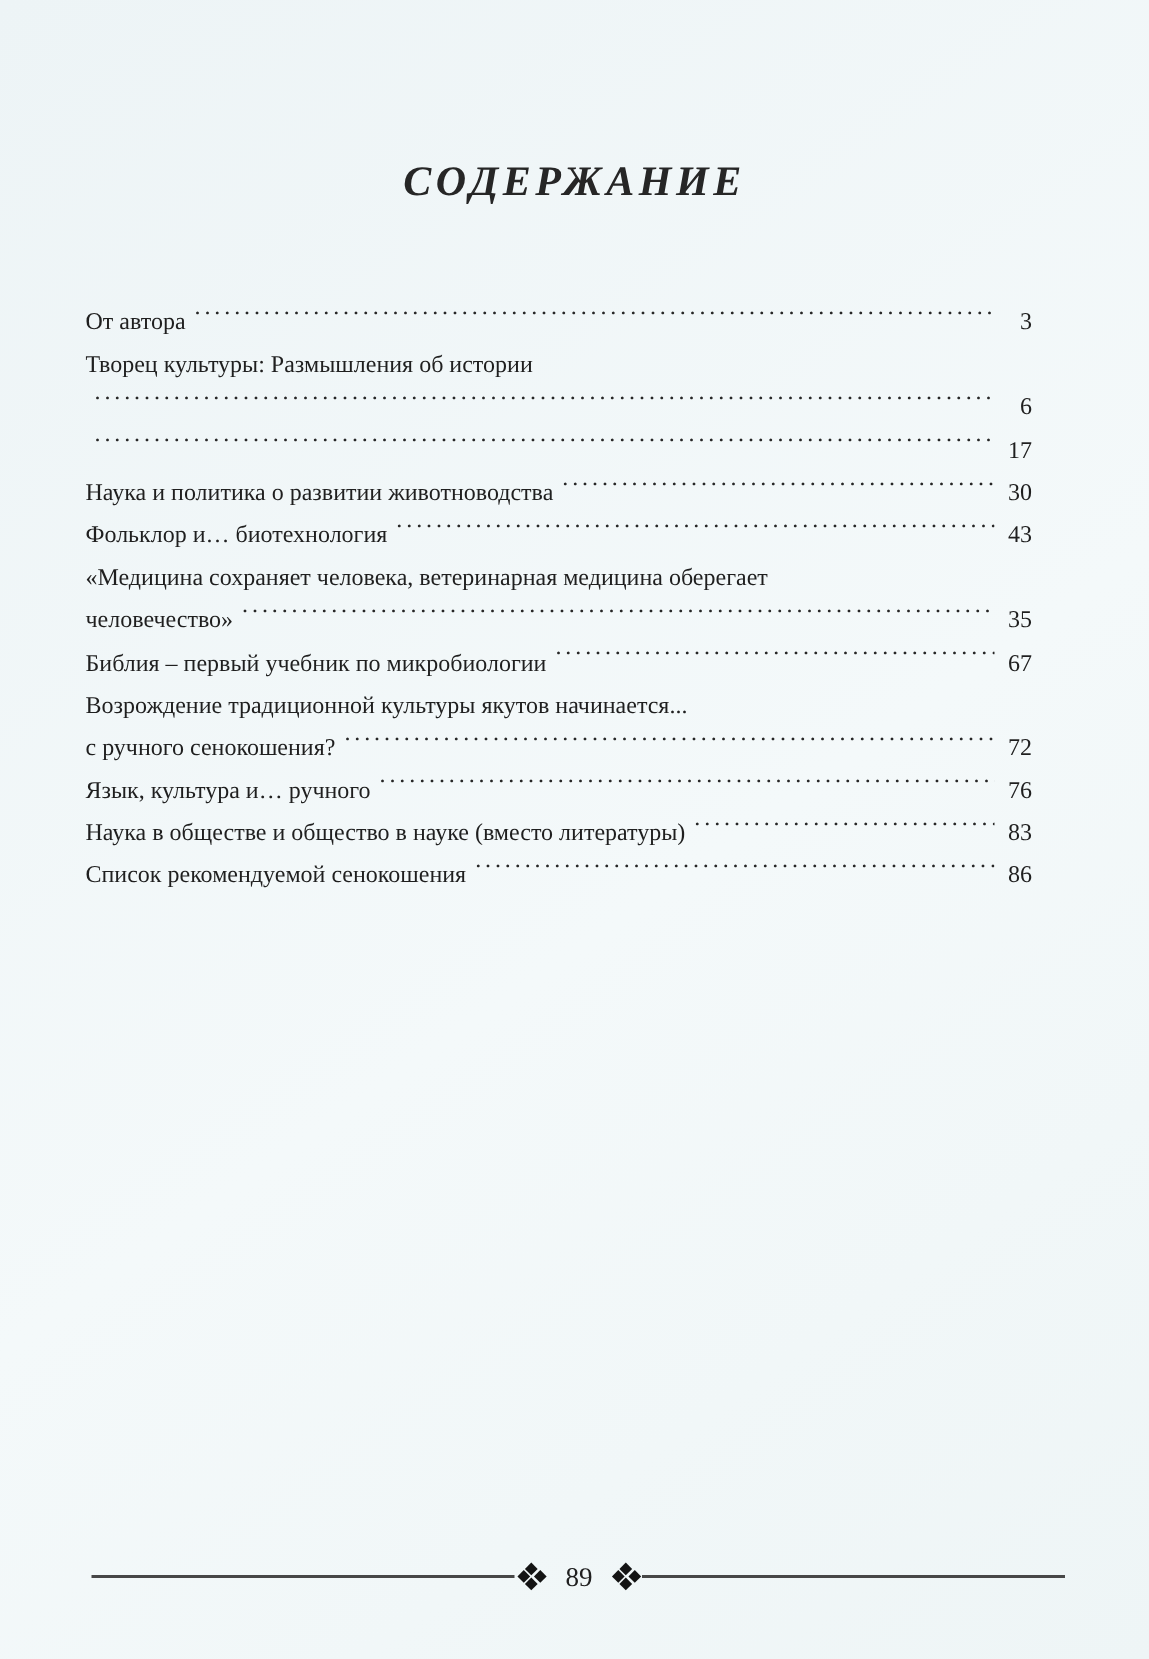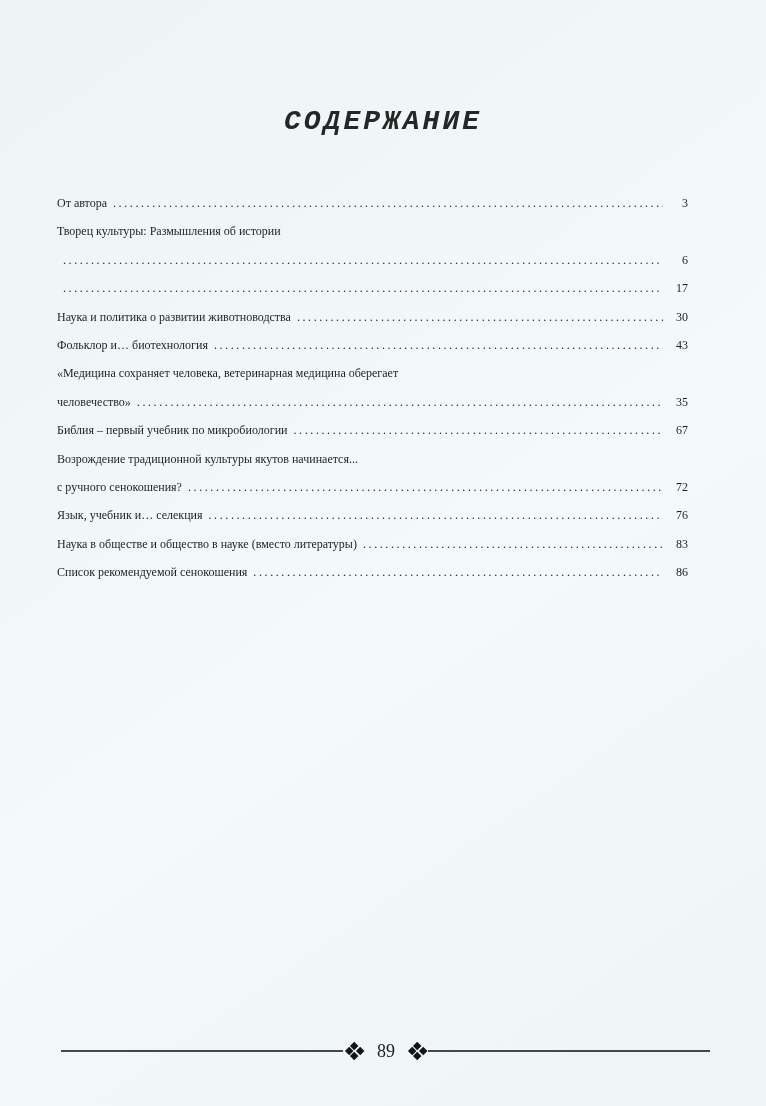--- a/index.html
+++ b/index.html
@@ -3,27 +3,27 @@
 <meta charset="utf-8">
 <style>
   html,body{margin:0;padding:0;}
   body{
     width:766px;height:1106px;position:relative;overflow:hidden;
     background:linear-gradient(145deg,#edf4f6 0%,#f4f9fa 55%,#eef5f6 100%);
     font-family:"Liberation Serif",serif;color:#1f1f1f;
   }
   .page-title{
     position:absolute;top:106px;left:0;width:100%;text-align:center;
-    font-family:Liberation Mono, monospace;font-style:italic;font-weight:bold;
+    font-family:Liberation Serif, serif;font-style:italic;font-weight:bold;
     font-size:28px;letter-spacing:3px;color:#262626;
   }
   .toc{position:absolute;top:196px;left:57px;right:78px;}
   .toc-line{
-    display:flex;align-items:flex-start;height:28.4px;
-    font-size:12px;white-space:nowrap;
+    display:flex;align-items:flex-end;height:28.4px;
+    font-size:16px;white-space:nowrap;
   }
   .toc-text{flex:0 0 auto;}
   .leader{flex:1 1 auto;overflow:hidden;margin:0 5px 0 6px;height:28.4px;}
   .leader::before{
     content:"......................................................................................................................................................";
     letter-spacing:2.6px;color:#262626;
   }
   .toc-page{flex:0 0 auto;min-width:20px;text-align:right;}
   .footer{
     position:absolute;left:61px;right:56px;top:1038px;height:26px;
@@ -101,21 +101,21 @@
   <div class="toc-line">
     <span class="toc-text">Возрождение традиционной культуры якутов начинается...</span>
   </div>
   <div class="toc-line">
     <span class="toc-text">с ручного сенокошения?</span>
     <span class="leader"></span>
     <span class="toc-page">72</span>
   </div>
 
   <div class="toc-line">
-    <span class="toc-text">Язык, учебник и… селекция</span>
+    <span class="toc-text">Язык, культура и… ручного</span>
     <span class="leader"></span>
     <span class="toc-page">76</span>
   </div>
 
   <div class="toc-line">
     <span class="toc-text">Наука в обществе и общество в науке (вместо литературы)</span>
     <span class="leader"></span>
     <span class="toc-page">83</span>
   </div>
 

